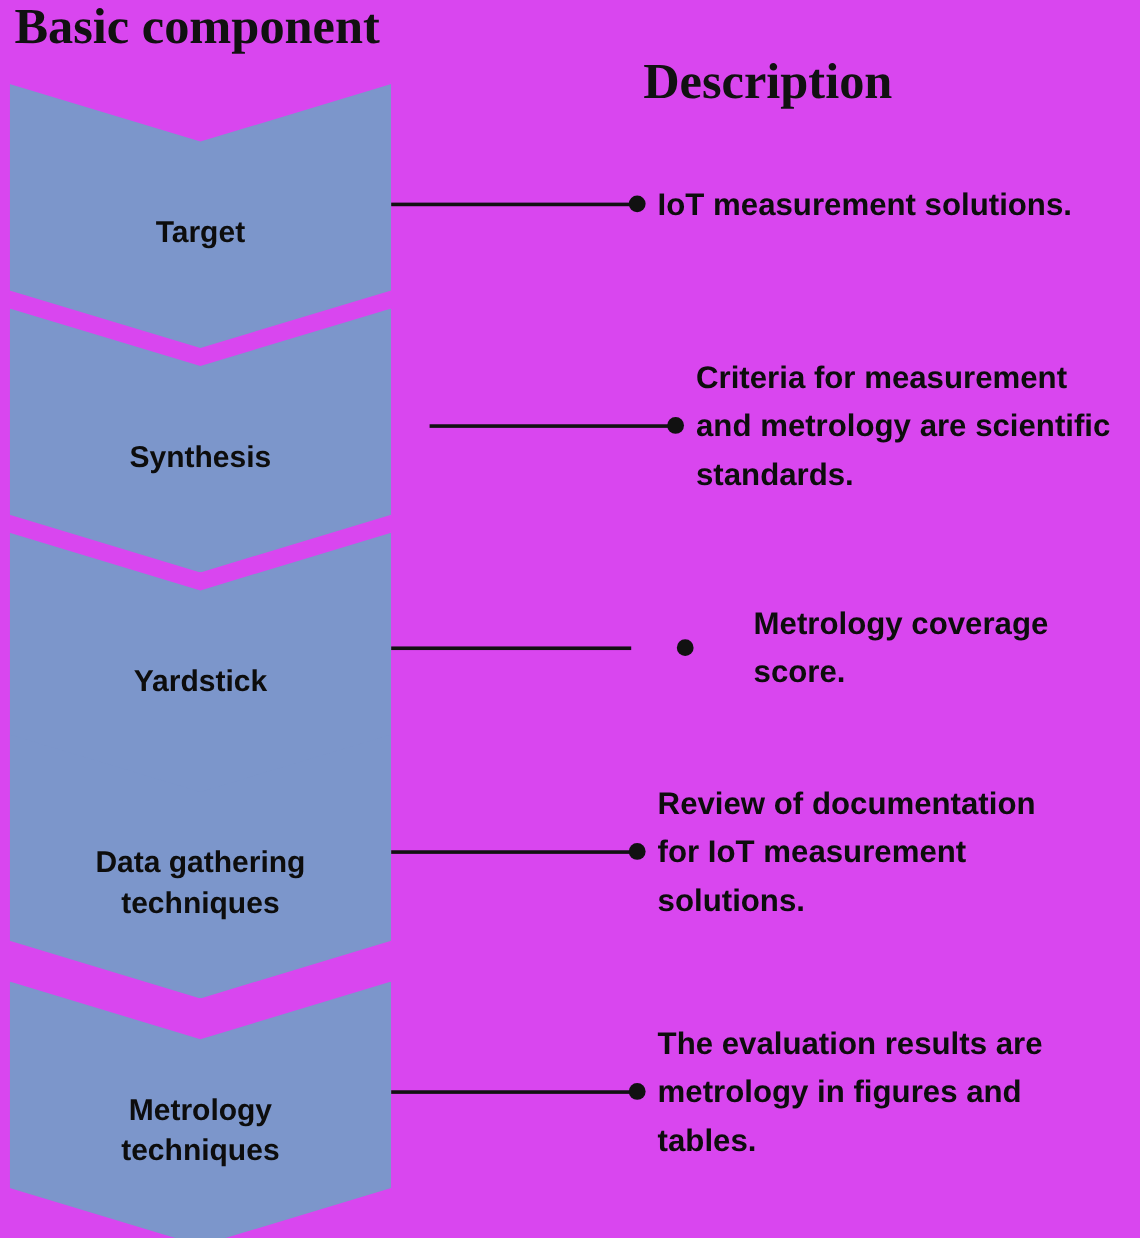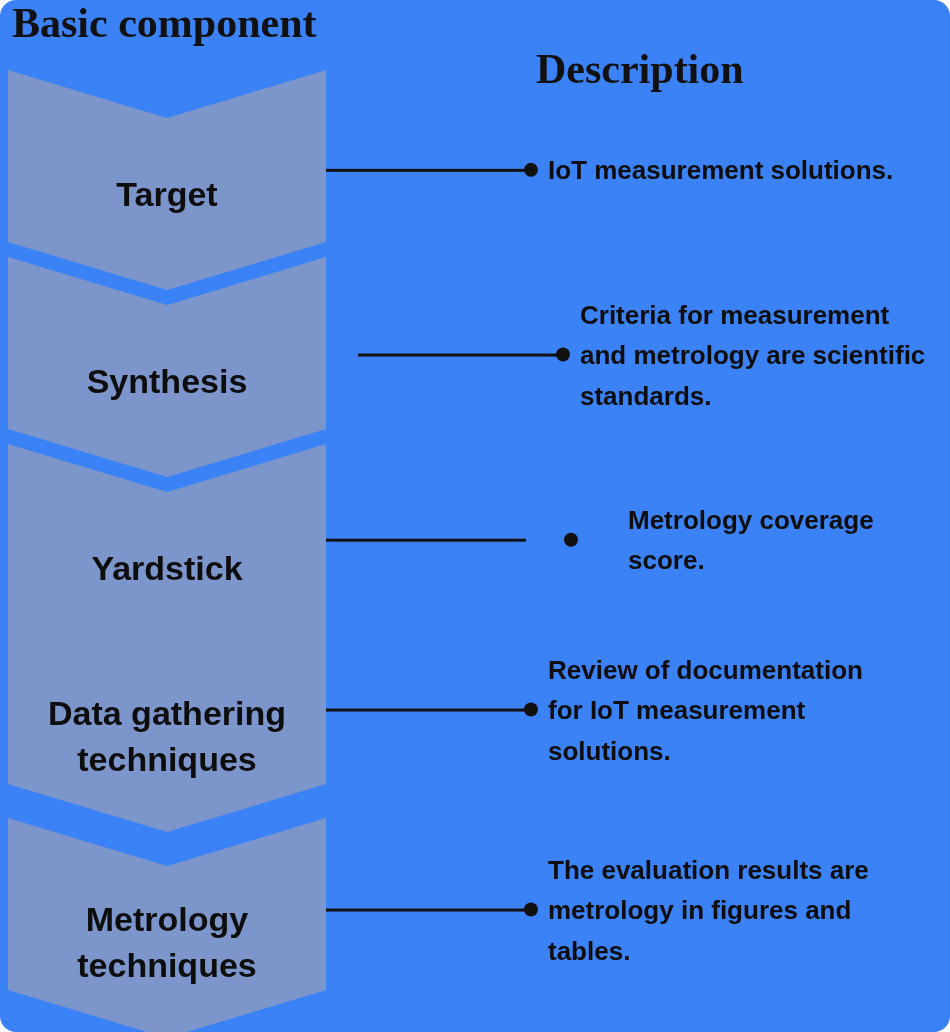--- a/index.html
+++ b/index.html
@@ -5,24 +5,23 @@
   html, body {
     margin: 0;
     padding: 0;
     background: #ffffff;
   }
   .canvas {
     position: relative;
     width: 950px;
     height: 1032px;
     overflow: hidden;
-    background: #3b82f6;
+    background: #d946ef;
     font-family: "Liberation Sans", sans-serif;
     color: var(--ink, #111111);
-    border-radius: 16px;
   }
 
   
   .hdr {
     position: absolute;
     top: 0;
     font-family: "Liberation Serif", "DejaVu Serif", serif;
     font-weight: 700;
     font-size: 42px;
     line-height: 1.1;
@@ -48,21 +47,21 @@
     padding-top: 30px;
   }
   .c1 { top: 70px; }
   .c2 { top: 257px; }
   .c3 { top: 444px; }
   .c4 { top: 612px; }
   .c5 { top: 818px; }
 
   .chev-label {
     font-weight: 700;
-    font-size: 34px;
+    font-size: 25px;
     line-height: 1.35;
     text-align: center;
     color: #0d0d0d;
     white-space: pre-line;
   }
 
   
   .desc-row {
     position: absolute;
     left: 326px;

